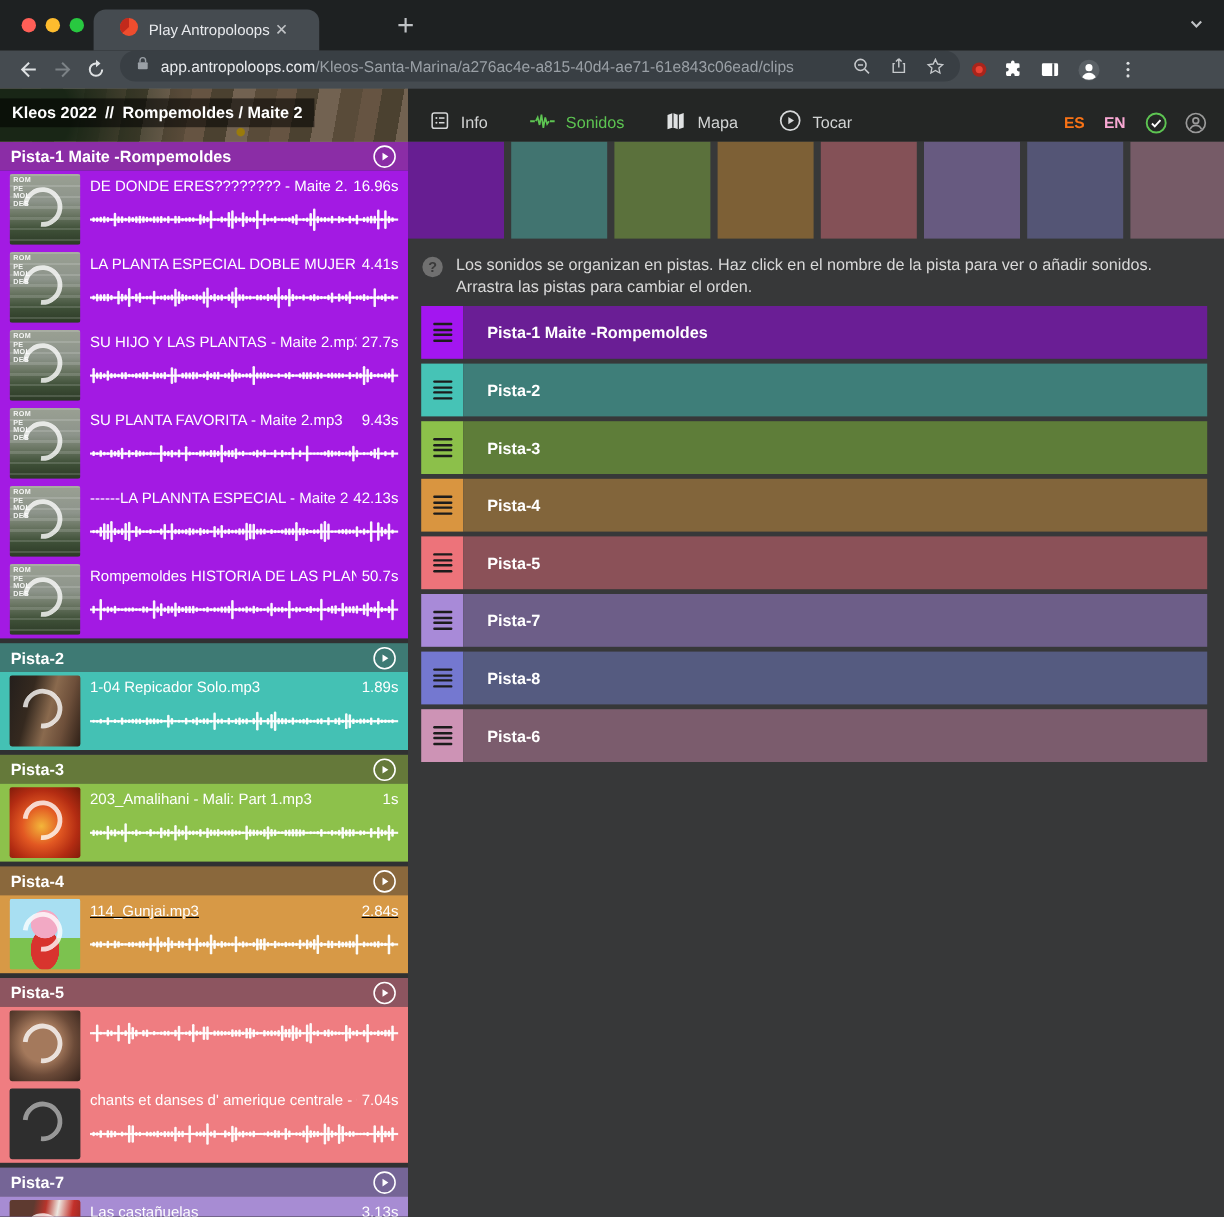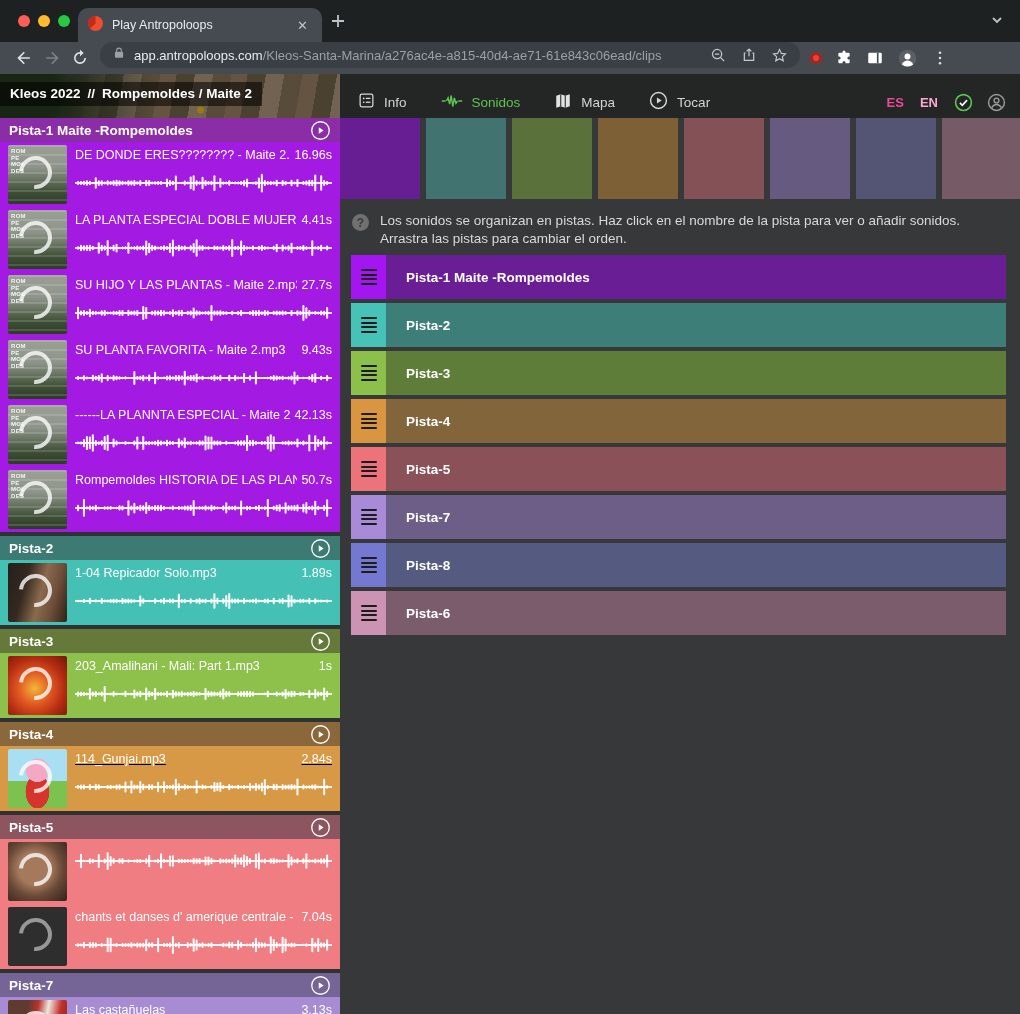--- a/index.html
+++ b/index.html
@@ -4,22 +4,22 @@
 <style>
   html,body{margin:0;padding:0;width:1020px;height:1014px;overflow:hidden;
     font-family:"Liberation Sans","DejaVu Sans",sans-serif;background:#373839;}
   *{box-sizing:border-box}
 
   
   .tabbar{height:42px;background:#1e2122;position:relative}
   .traffic{position:absolute;top:15px;left:18px;display:flex;gap:8px}
   .tl{width:12px;height:12px;border-radius:50%}
   .tl.red{background:#ff5f57}.tl.yellow{background:#febc2e}.tl.green{background:#28c840}
-  .tab{position:absolute;left:78px;top:8px;width:244px;height:34px;background:#454b50;
-    border-radius:10px 10px 0 0;display:flex;align-items:center;padding:0 10px}
+  .tab{position:absolute;left:78px;top:8px;width:188px;height:34px;background:#454b50;
+    border-radius:10px 10px 0 0;display:flex;align-items:center;padding:0 22px}
   .tab-title{color:#e8eaed;font-size:12.5px;margin-left:9px;flex:1;white-space:nowrap;overflow:hidden}
   .tab-close{color:#c0c3c6;font-size:13px;padding:2px 4px;cursor:default}
   .newtab{position:absolute;left:330px;top:13px;color:#c0c3c6}
   .tab-chevron{position:absolute;right:16px;top:13px;color:#c0c3c6}
 
   .toolbar{height:32px;background:#454b50;display:flex;padding:0 10px}
   .nav-ic{width:28px;display:flex;justify-content:center;align-items:center;flex:none}
   .omnibox{flex:none;width:700px;height:26px;background:#393f44;border-radius:13px;
     display:flex;align-items:center;padding:0 12px;margin-left:6px}
   .url{font-size:13px;margin-left:8px;white-space:nowrap;overflow:hidden}
@@ -37,21 +37,21 @@
       repeating-linear-gradient(100deg,#8c7458 0 18px,#a08366 18px 34px,#75654a 34px 52px,#b49a7e 52px 70px);}
   .bcrumb .shade{position:absolute;inset:0;background:rgba(8,8,8,.38)}
   .bcrumb .txt{position:absolute;left:0;top:8px;background:rgba(0,0,0,.55);color:#fff;
     font-size:13.5px;font-weight:600;padding:4px 10px 5px 10px;white-space:nowrap}
   .bcrumb .sep{margin:0 7px;font-weight:700}
   .appnav{flex:1;background:#242625;display:flex;align-items:center;padding:12px 14px 0 18px}
   .nav-item{display:flex;align-items:center;gap:9px;margin-right:34px;color:#d2d4d4;font-size:13.5px}
   .nav-item.active{color:#5dc452}
   .nav-spacer{flex:1}
   .lang{font-size:13px;font-weight:700;margin-right:16px}
-  .lang.on{color:#ec4899}.lang.off{color:#f9a8d4}
+  .lang.on{color:#f97316}.lang.off{color:#f9a8d4}
   .hdr-ic{margin-right:14px;display:flex;align-items:center}
 
   
   .content{display:flex;height:896px}
   .sidebar{width:340px;flex:none;background:#303132;overflow:hidden}
   .main{flex:1;background:#373839;overflow:hidden}
 
   
   .section{margin-bottom:4px}
   .sec-header{height:24px;display:flex;align-items:center;padding:0 9px;color:#fff;

